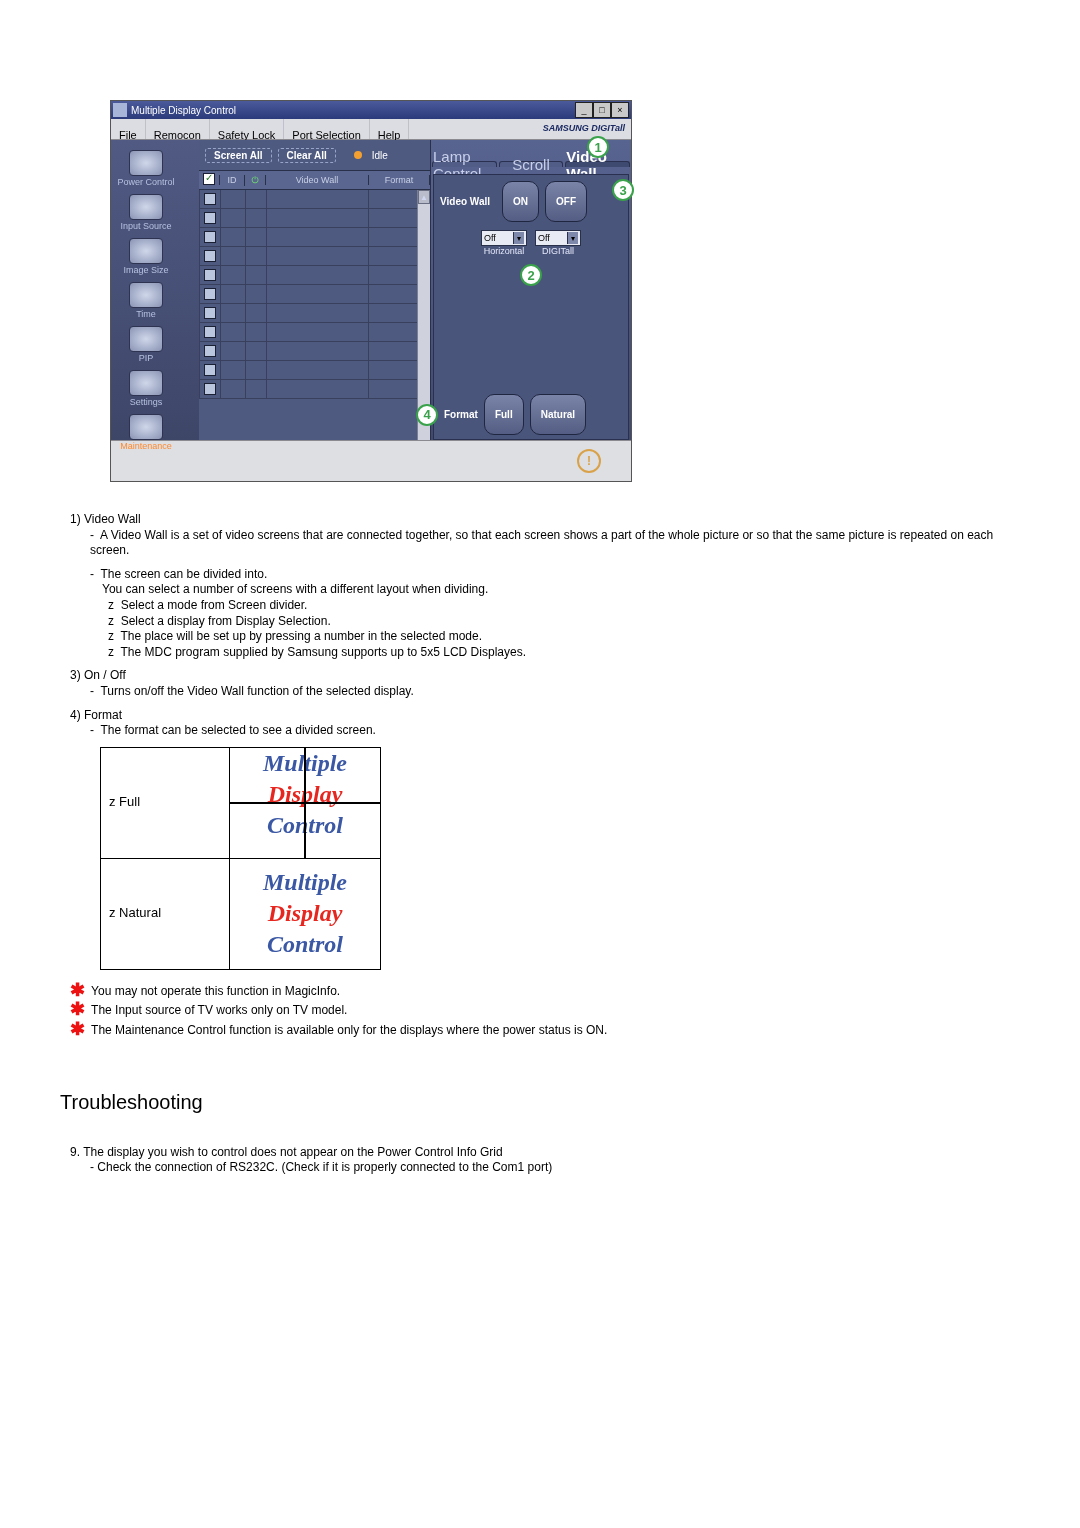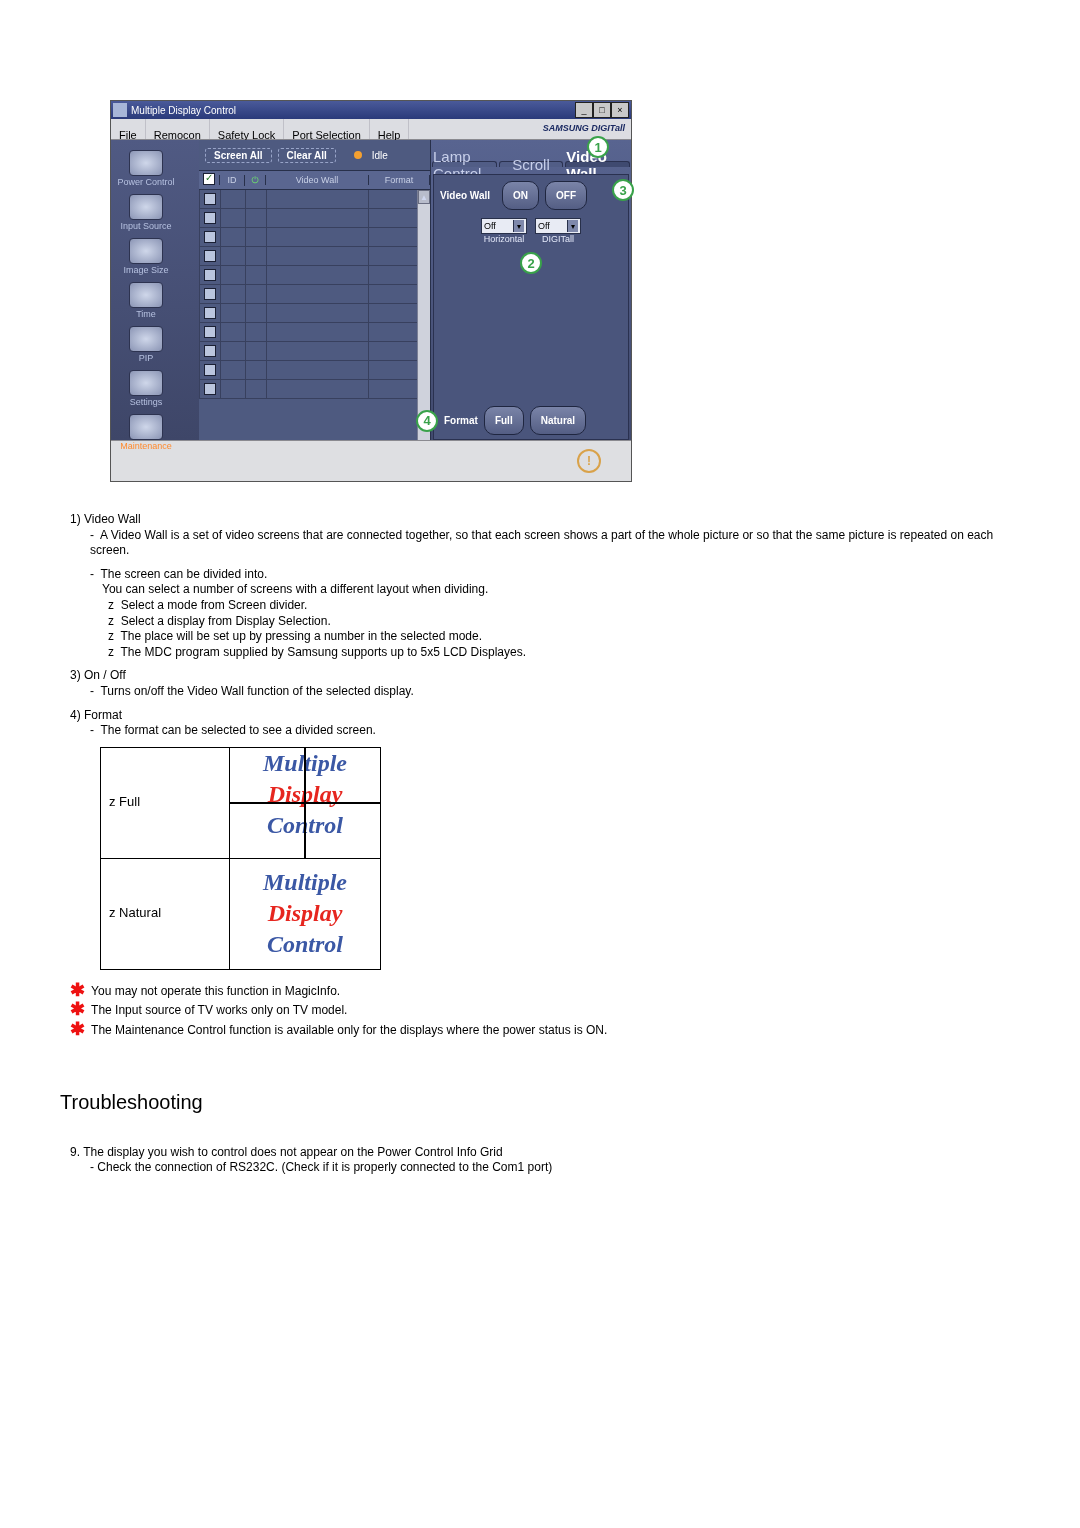--- a/index.html
+++ b/index.html
@@ -203,21 +203,21 @@
 
   .row-line { display: flex; align-items: center; gap: 6px; margin-bottom: 8px; position: relative;}
   .panel-label { font-weight: bold; color: #fff; font-size: 10px; width: 56px;}
   .btn {
     border: 1px solid #1f2640;
     border-radius: 10px;
     background: linear-gradient(#7a84a8, #545e84);
     color: #fff;
     font-size: 10px;
     font-weight: bold;
-    padding: 8px 10px;
+    padding: 14px 10px;
     display: inline-flex; align-items:center; justify-content:center;
   }
 
   .drops { display:flex; gap: 8px; justify-content:center; margin-bottom: 4px; position:relative;}
   .drop {
     display:flex; flex-direction:column; align-items:center; font-size: 9px;
   }
   .dropbox {
     width: 40px; height: 14px;
     background: #e8ebf4;

